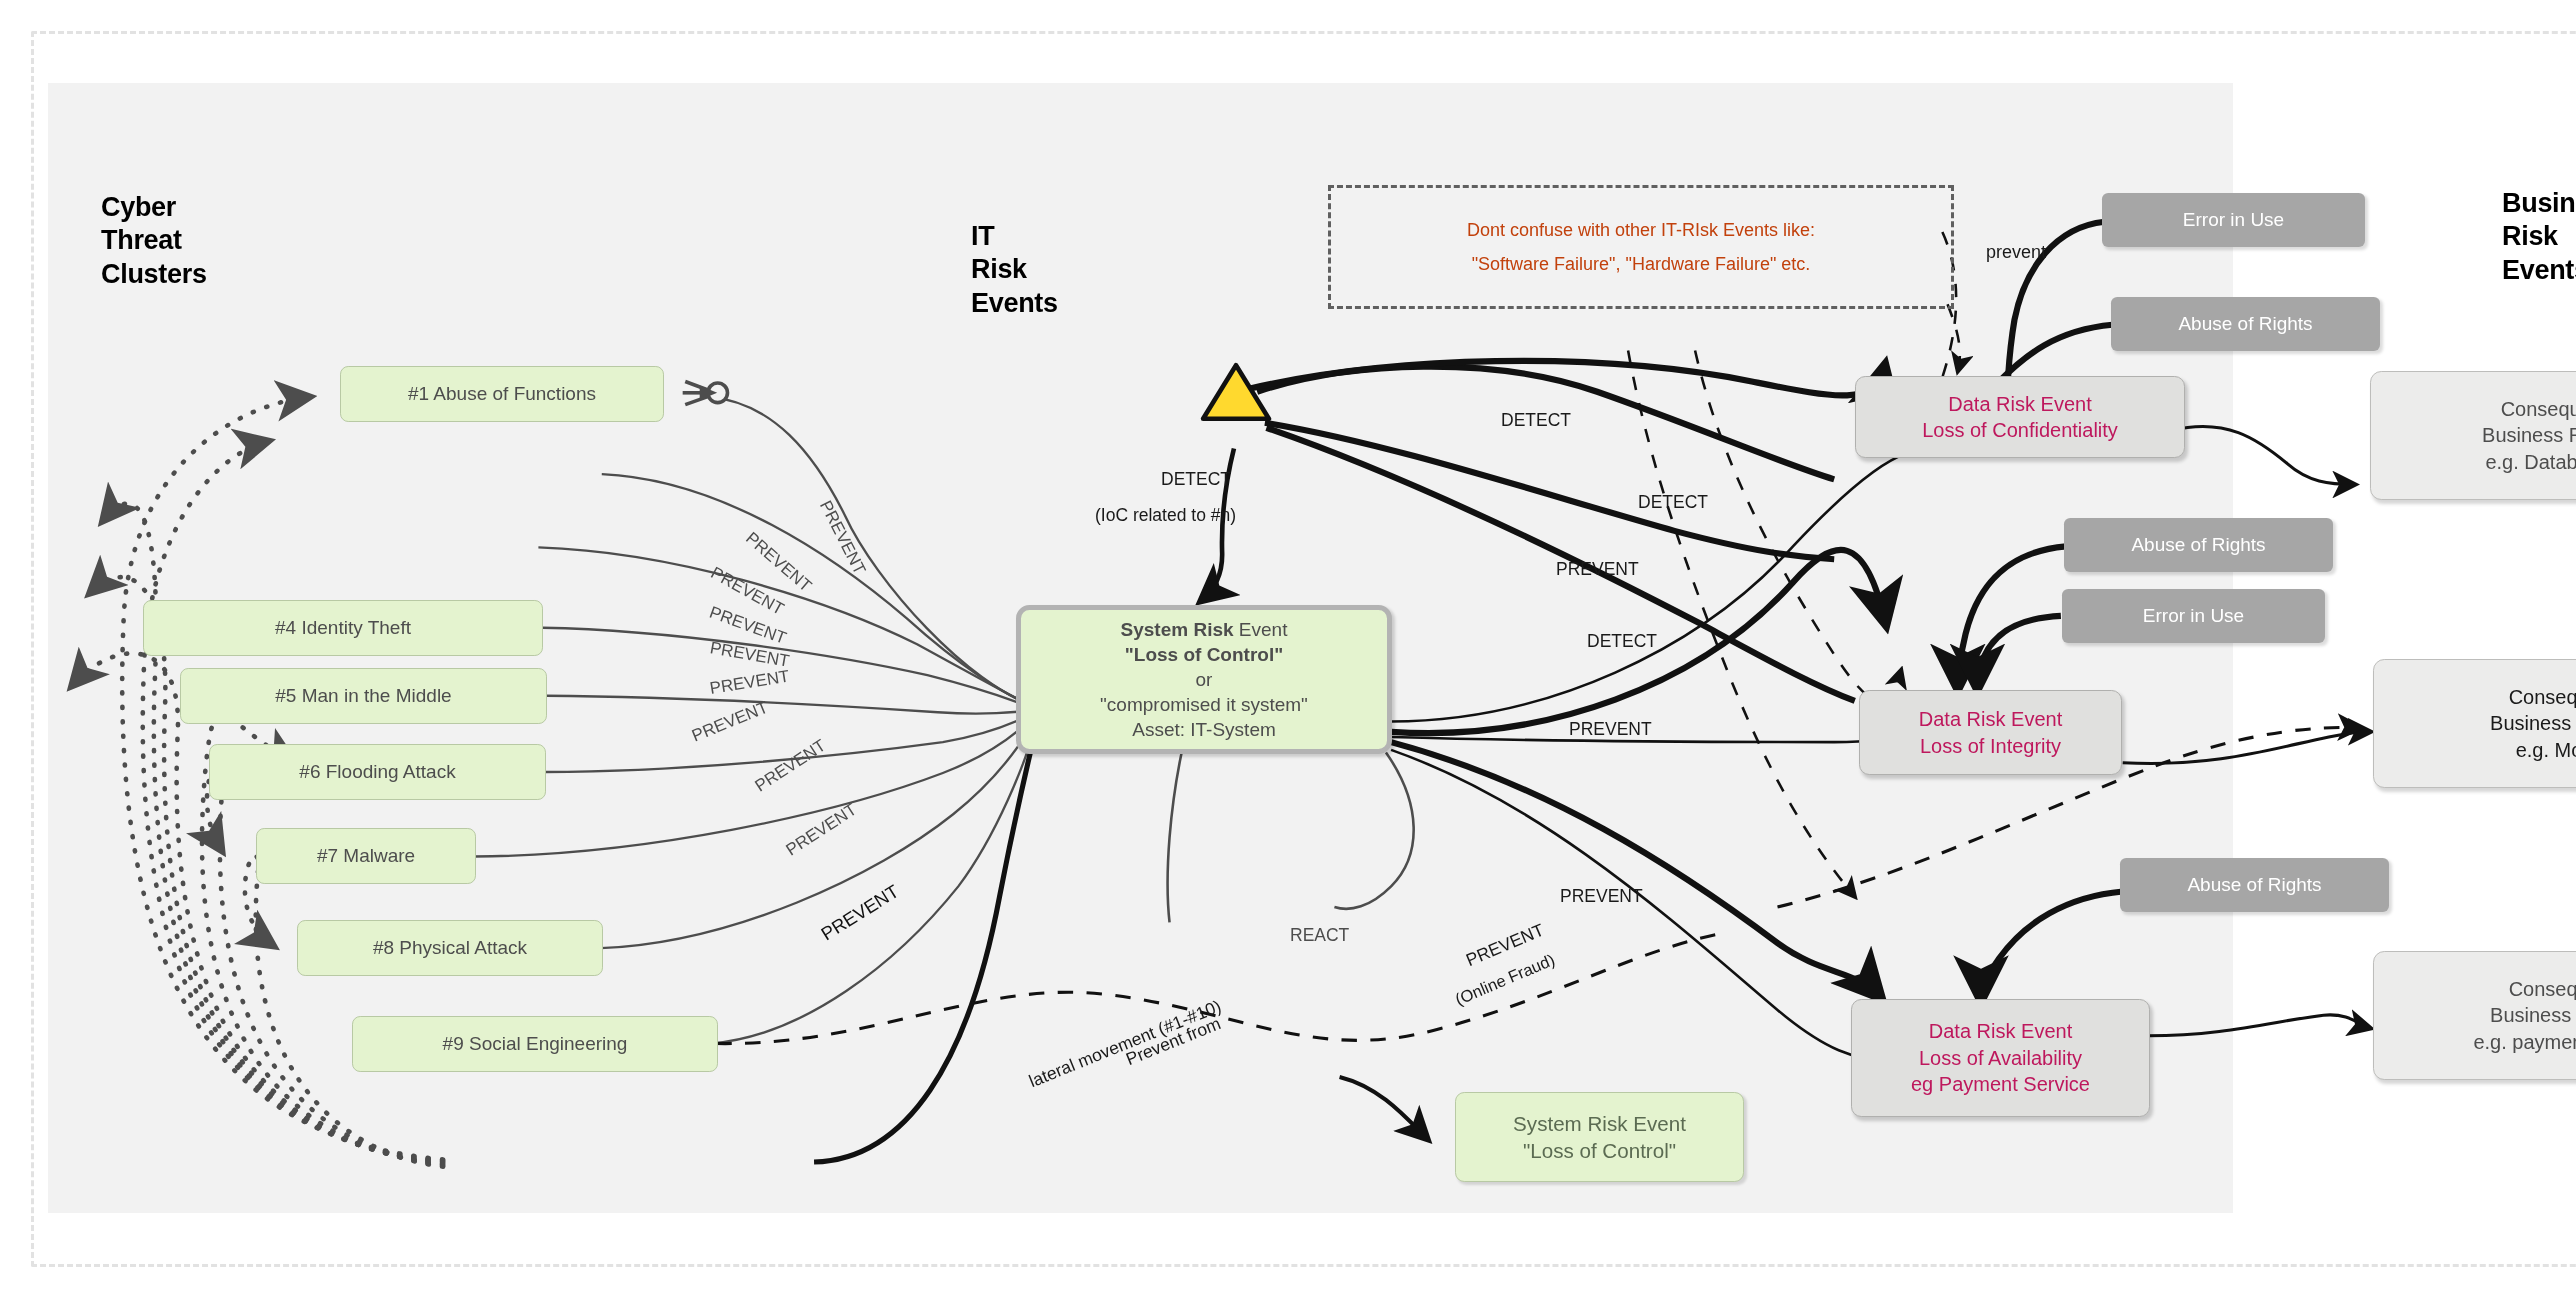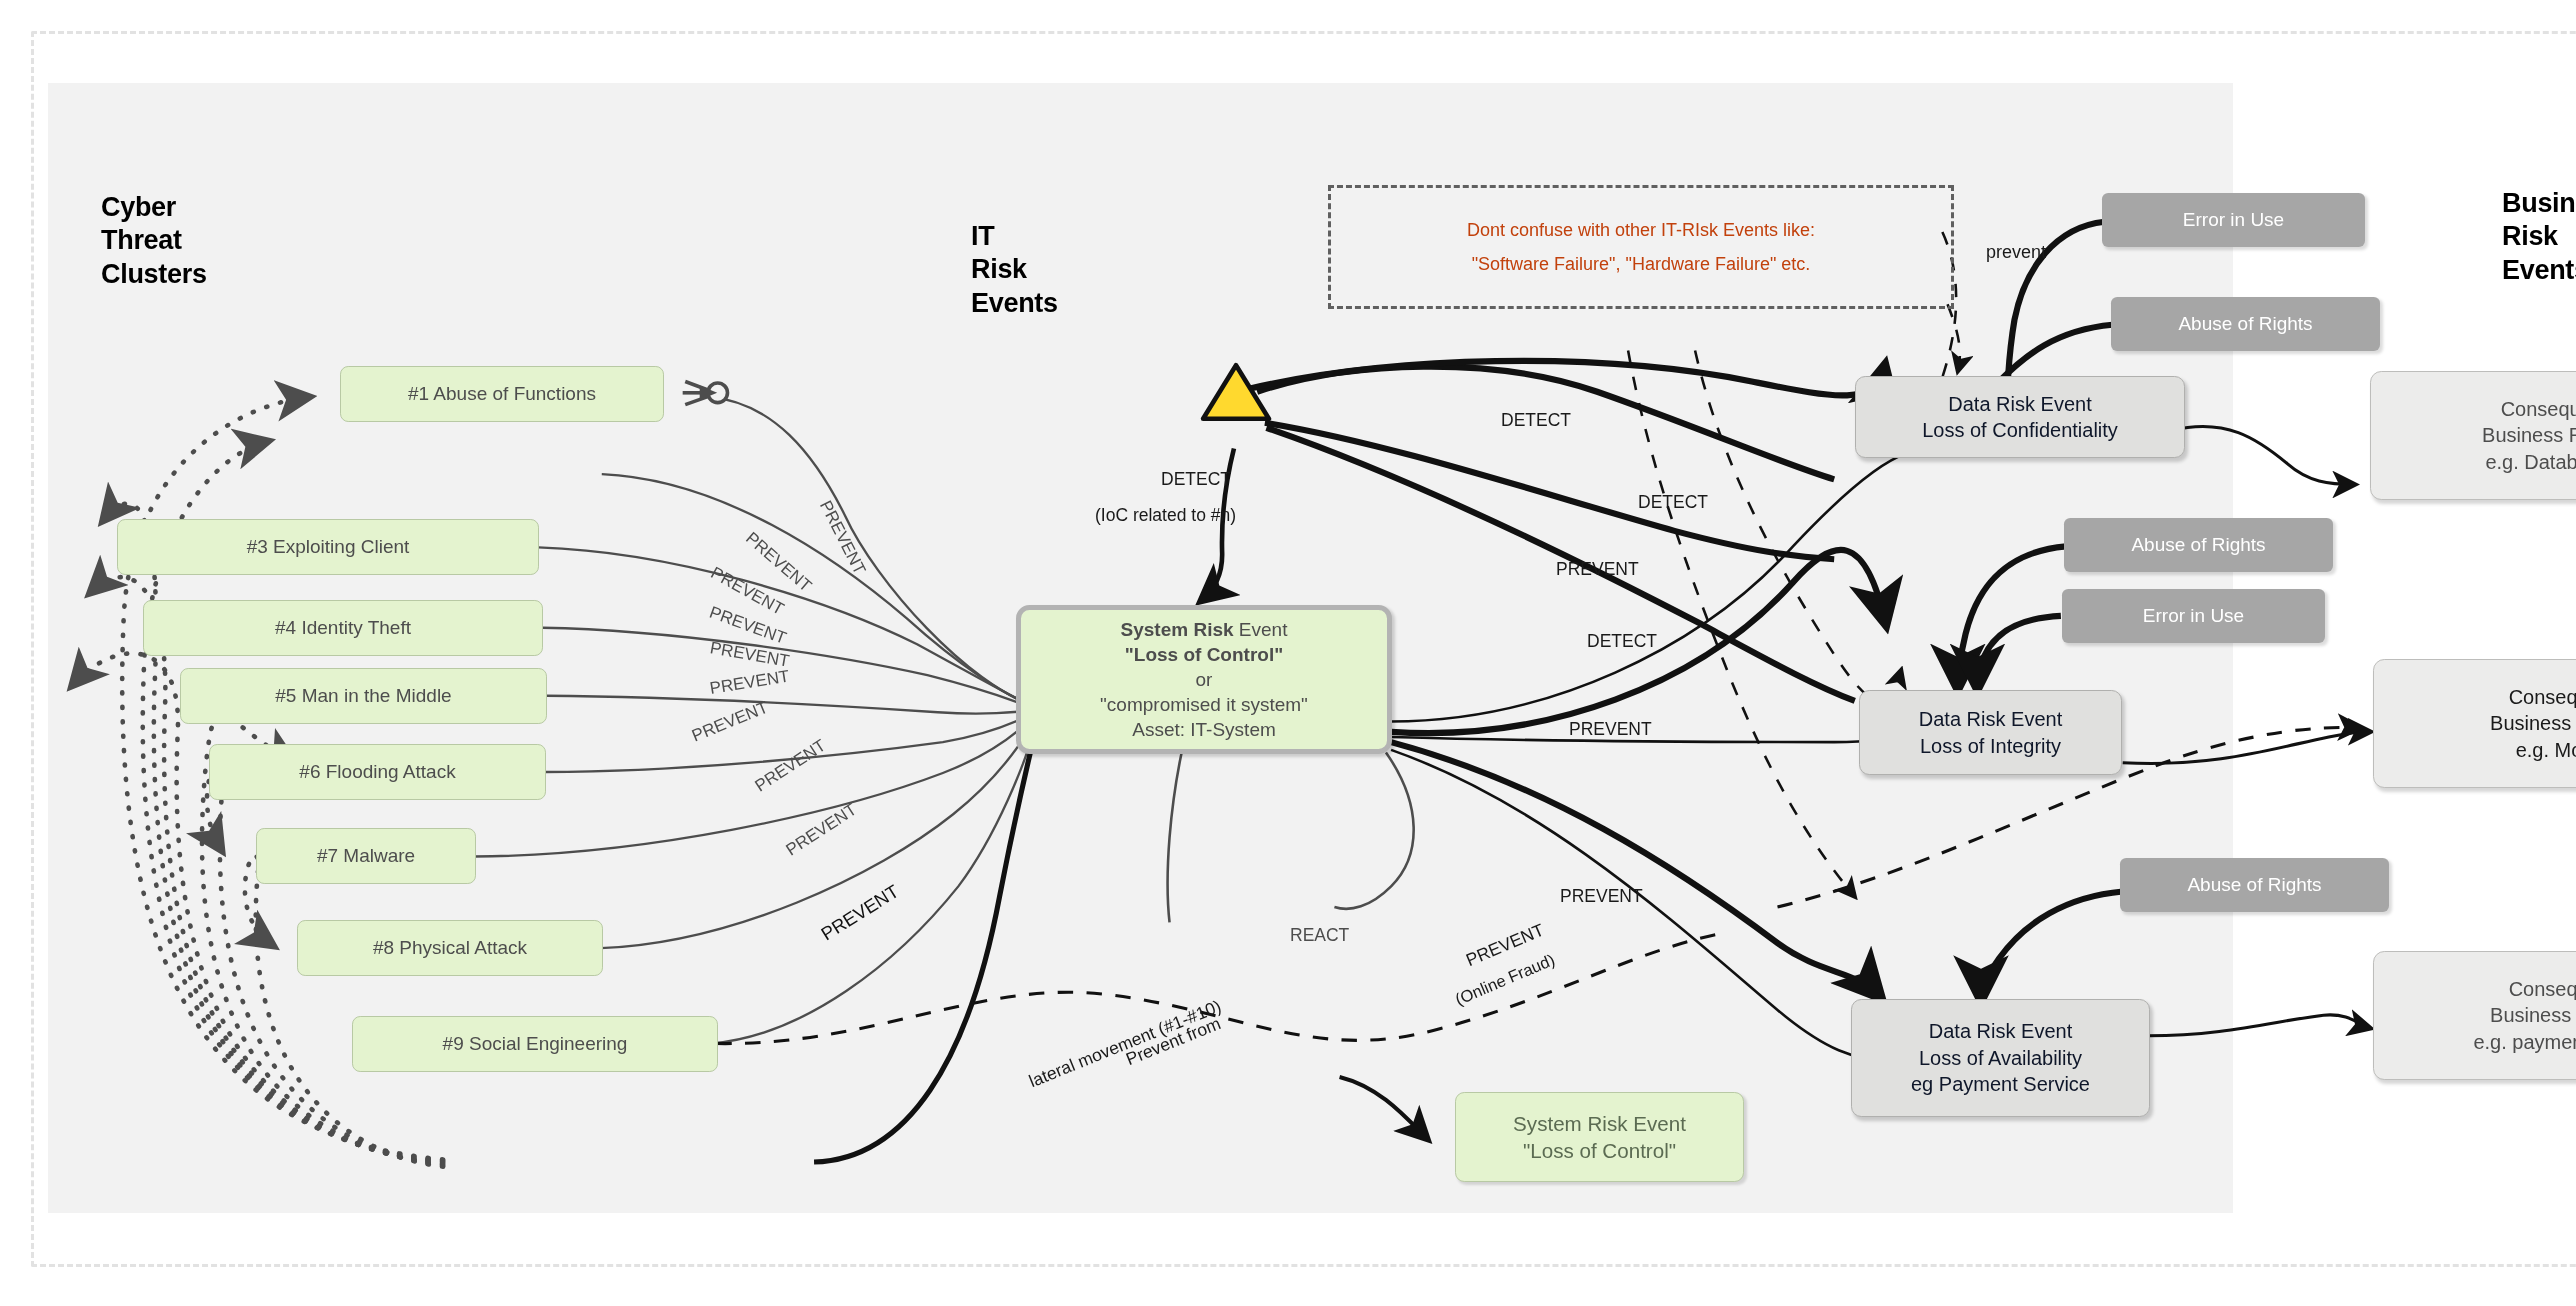--- a/index.html
+++ b/index.html
@@ -23,21 +23,21 @@
   
   .sysrisk{background:#e4f3cf;border:5.7px solid #b3b3b3;color:#4d4d4d;font-size:19px;border-radius:13.4px;
            box-shadow:2.1px 2.6px 3.1px rgba(0,0,0,.16);}
   .sysrisk b{font-weight:700;}
 
   
   .sysrisk2{background:#e4f3cf;border:1.5px solid #b8c9a4;color:#5b6b52;font-size:20.6px;border-radius:9.3px;
             box-shadow:2.1px 2.6px 2.6px rgba(0,0,0,.13);}
 
   
-  .datarisk{background:#e0e0de;border:1.5px solid #b0b0ae;color:#0f172a;font-size:20px;border-radius:10.3px;
+  .datarisk{background:#e0e0de;border:1.5px solid #b0b0ae;color:#be185d;font-size:20px;border-radius:10.3px;
             box-shadow:2.6px 3.1px 3.6px rgba(0,0,0,.18);}
 
   
   .consagg{background:#ececeb;border:1.5px solid #bdbdbb;color:#4d4d4d;font-size:20px;border-radius:11.3px;
            box-shadow:2.6px 3.1px 3.6px rgba(0,0,0,.16);}
   .consagg.strong{color:#1a1a1a;}
 
   
   .pill{background:#a6a6a6;color:#fff;font-size:19px;border-radius:6.2px;
         box-shadow:2.1px 2.6px 3.1px rgba(0,0,0,.14);}
@@ -223,21 +223,20 @@
     <div>Events</div>
   </div>
 
   <div class="heading" style="left:2502px;top:187px;">
     <div>Business</div>
     <div>Risk</div>
     <div>Events</div>
   </div>
 
   <div class="node chip" style="left:340px;top:366px;width:324px;height:56px;">#1 Abuse of Functions</div>
-  <div class="node chip" style="left:117px;top:519px;width:422px;height:56px;">#3 Exploiting Client</div>
   <div class="node chip" style="left:143px;top:600px;width:400px;height:56px;">#4 Identity Theft</div>
   <div class="node chip" style="left:180px;top:668px;width:367px;height:56px;">#5 Man in the Middle</div>
   <div class="node chip" style="left:209px;top:744px;width:337px;height:56px;">#6 Flooding Attack</div>
   <div class="node chip" style="left:256px;top:828px;width:220px;height:56px;">#7 Malware</div>
   <div class="node chip" style="left:297px;top:920px;width:306px;height:56px;">#8 Physical Attack</div>
   <div class="node chip" style="left:352px;top:1016px;width:366px;height:56px;">#9 Social Engineering</div>
 
   <div class="node sysrisk" style="left:1016px;top:605px;width:376px;height:149px;flex-direction:column;">
     <div>
       <b>System Risk</b><span> Event</span>

